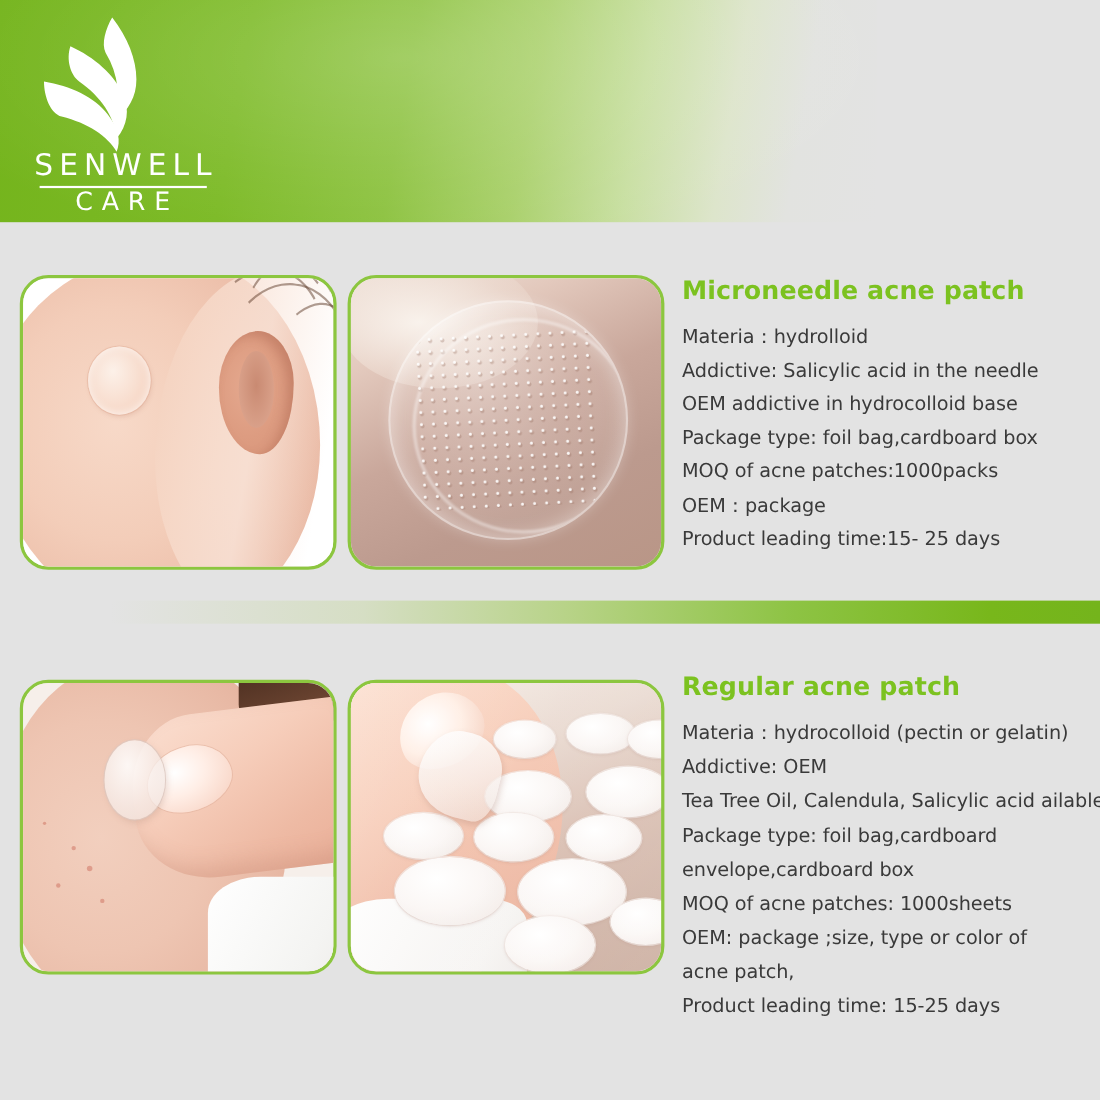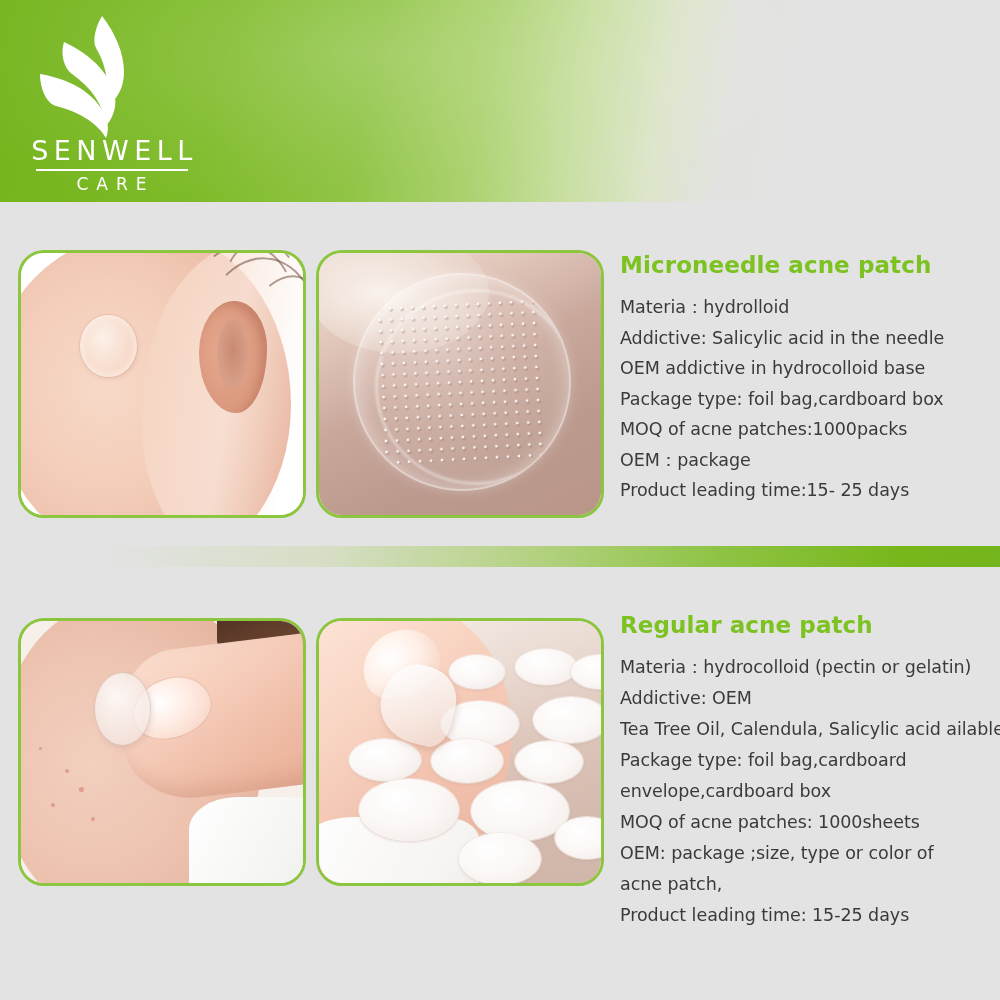--- a/index.html
+++ b/index.html
@@ -71,21 +71,21 @@
     line-height: 30px;
     padding-left: 5px;
   }
   .logo-rule {
     width: 152px;
     height: 2px;
     background: #ffffff;
     margin: 3px auto 4px auto;
   }
   .logo-sub {
-    font-size: 17px;
+    font-size: 23px;
     letter-spacing: 8px;
     color: #ffffff;
     font-weight: 400;
     line-height: 19px;
     padding-left: 7px;
   }
 
   .banner-title {
     position: absolute;
     left: 250px;

